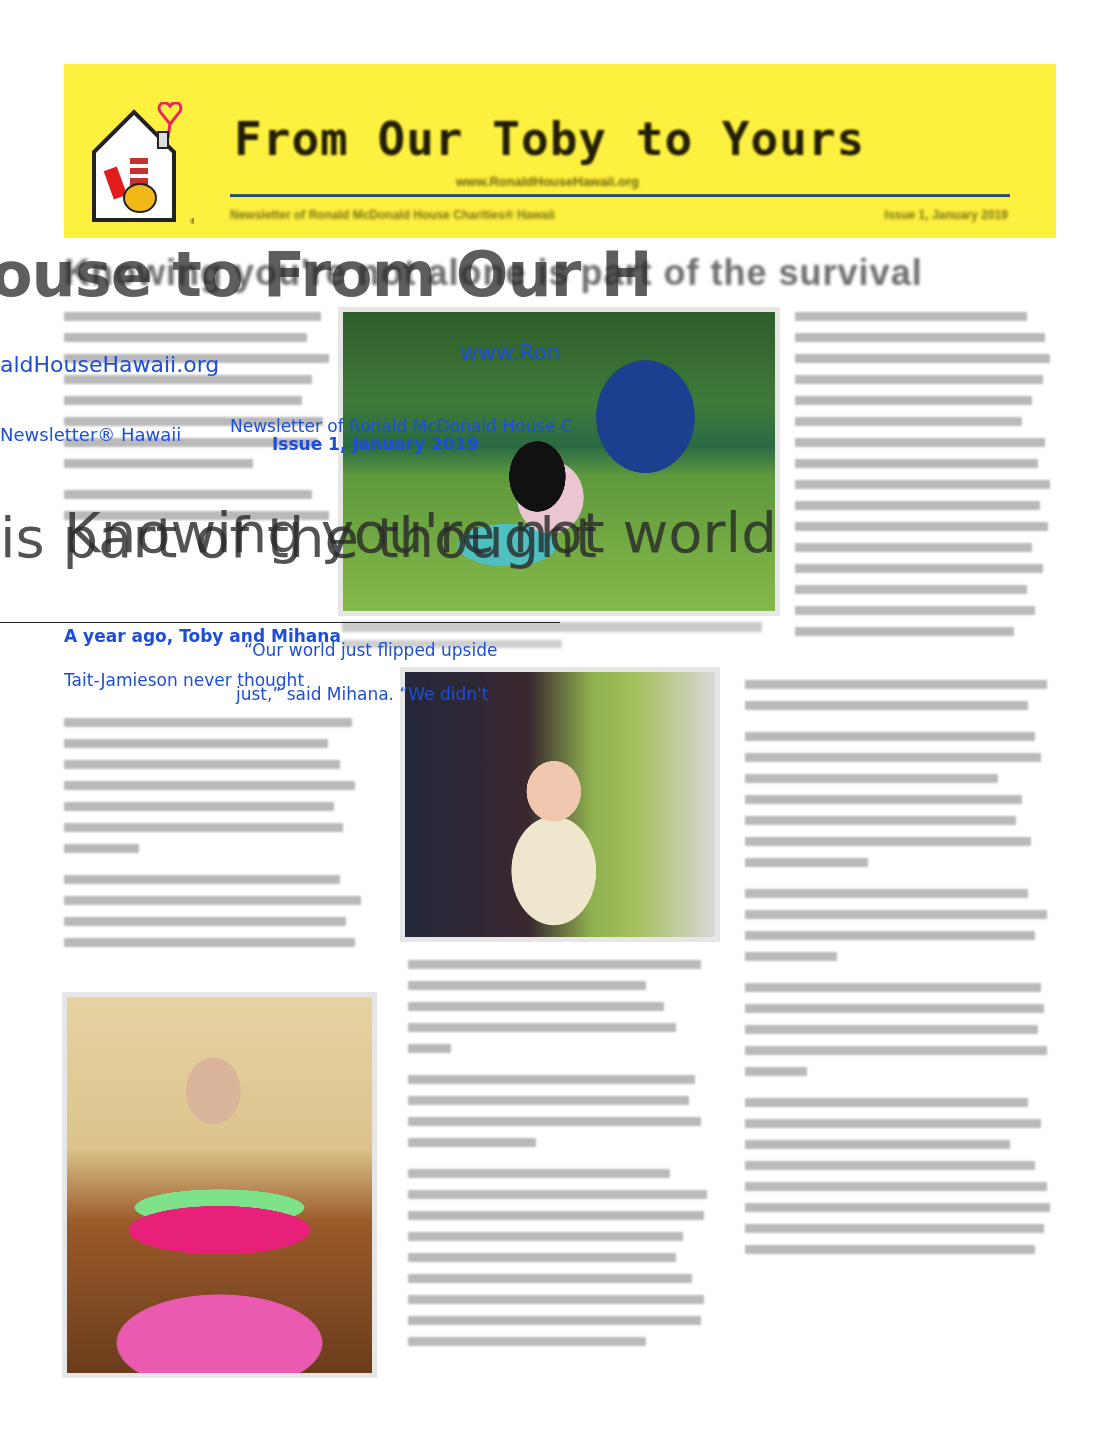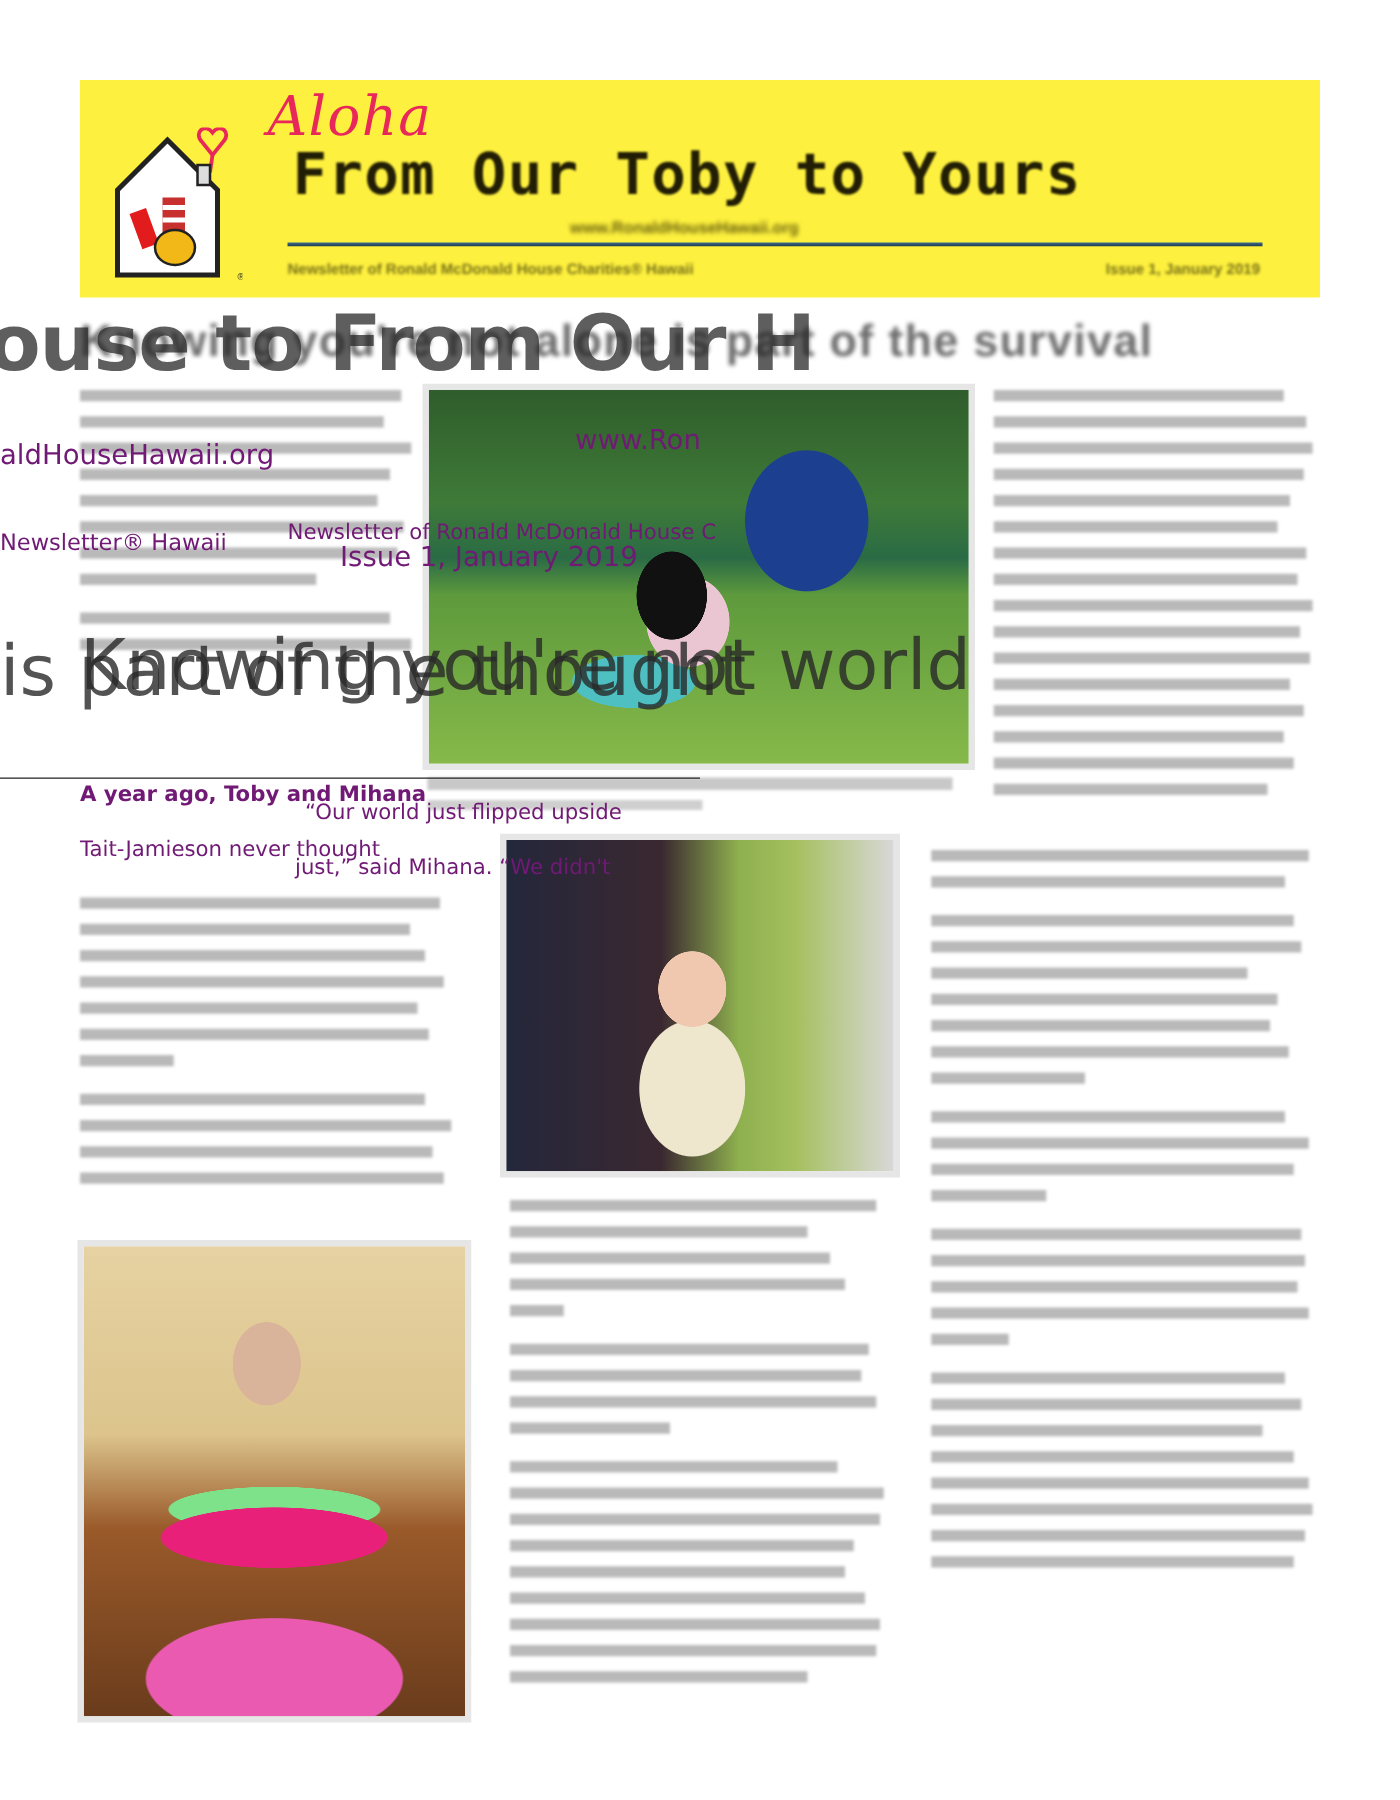--- a/index.html
+++ b/index.html
@@ -46,21 +46,21 @@
     color: #7a7218; filter: blur(1.4px);
   }
 
   
   .headline {
     left: 64px; top: 252px; font-size: 36px; font-weight: bold;
     color: #6e6e6e; filter: blur(1.6px); letter-spacing: 1px;
   }
 
   
-  .ghost { color: #701a75; white-space: nowrap; font-family: "DejaVu Sans", sans-serif; }
+  .ghost { color: #1d4ed8; white-space: nowrap; font-family: "DejaVu Sans", sans-serif; }
   .ghost-big {
     font-size: 62px; font-weight: bold; color: rgba(40,40,40,0.75);
     letter-spacing: -1px;
   }
   .ghost-mid { font-size: 56px; color: rgba(40,40,40,0.8); }
 
   
   .col { position: absolute; }
   .col .line {
     height: 9px; margin: 0 0 12px 0; background: #b9b9b9;
@@ -115,21 +115,20 @@
     <line x1="80" y1="22" x2="78" y2="36" stroke="#e8285a" stroke-width="3"></line>
     <polygon points="4,50 44,10 84,50 84,118 4,118" fill="#ffffff" stroke="#222" stroke-width="4"></polygon>
     <rect x="68" y="30" width="10" height="16" fill="#ddd" stroke="#222" stroke-width="2"></rect>
     <rect x="18" y="66" width="14" height="30" fill="#e21c1c" transform="rotate(-20 25 80)"></rect>
     <rect x="40" y="56" width="18" height="30" fill="#c83030"></rect>
     <rect x="40" y="62" width="18" height="4" fill="#fff"></rect>
     <rect x="40" y="72" width="18" height="4" fill="#fff"></rect>
     <ellipse cx="50" cy="96" rx="16" ry="14" fill="#f1b817" stroke="#222" stroke-width="2"></ellipse>
     <text x="100" y="122" font-size="8" fill="#222">®</text>
   </svg>
-  <div class="abs aloha">Aloha</div>
   <div class="abs title">From Our Toby to Yours</div>
   <div class="abs site-url">www.RonaldHouseHawaii.org</div>
   <div class="abs header-rule"></div>
   <div class="abs header-sub">Newsletter of Ronald McDonald House Charities® Hawaii</div>
   <div class="abs header-issue">Issue 1, January 2019</div>
 </div>
 
 <div class="abs headline">Knowing you're not alone is part of the survival</div>
 
 <div class="photo photo-family"></div>
@@ -238,21 +237,21 @@
     <div class="line" style="width:99%"></div>
   <div class="line" style="width:97%"></div>
     <div class="line" style="width:94%"></div>
 </div>
 
 <div class="abs ghost ghost-big" style="left:-10px; top:238px;">ouse to From Our H</div>
 <div class="abs ghost" style="left:0; top:352px; font-size:22px;">aldHouseHawaii.org</div>
 <div class="abs ghost" style="left:460px; top:340px; font-size:22px;">www.Ron</div>
 <div class="abs ghost" style="left:0; top:424px; font-size:18px;">Newsletter® Hawaii</div>
 <div class="abs ghost" style="left:230px; top:416px; font-size:17px;">Newsletter of Ronald McDonald House C</div>
-<div class="abs ghost" style="left:272px; top:434px; font-size:22px;">Issue 1, January 2019</div>
+<div class="abs ghost" style="left:272px; top:434px; font-size:17px;font-weight:bold;">Issue 1, January 2019</div>
 <div class="abs ghost ghost-mid" style="left:0; top:505px;">is part of the thought</div>
 <div class="abs ghost ghost-mid" style="left:64px; top:500px;">Knowing you're not world</div>
 
 <div class="abs rule" style="left:0; top:622px; width:560px;"></div>
 <div class="abs ghost" style="left:64px; top:626px; font-size:17px;font-weight:bold;">A year ago, Toby and Mihana</div>
 <div class="abs ghost" style="left:244px; top:640px; font-size:17px;">“Our world just flipped upside</div>
 <div class="abs ghost" style="left:64px; top:670px; font-size:17px;">Tait-Jamieson never thought</div>
 <div class="abs ghost" style="left:236px; top:684px; font-size:17px;">just,” said Mihana. “We didn't</div>
 
 </body></html>

